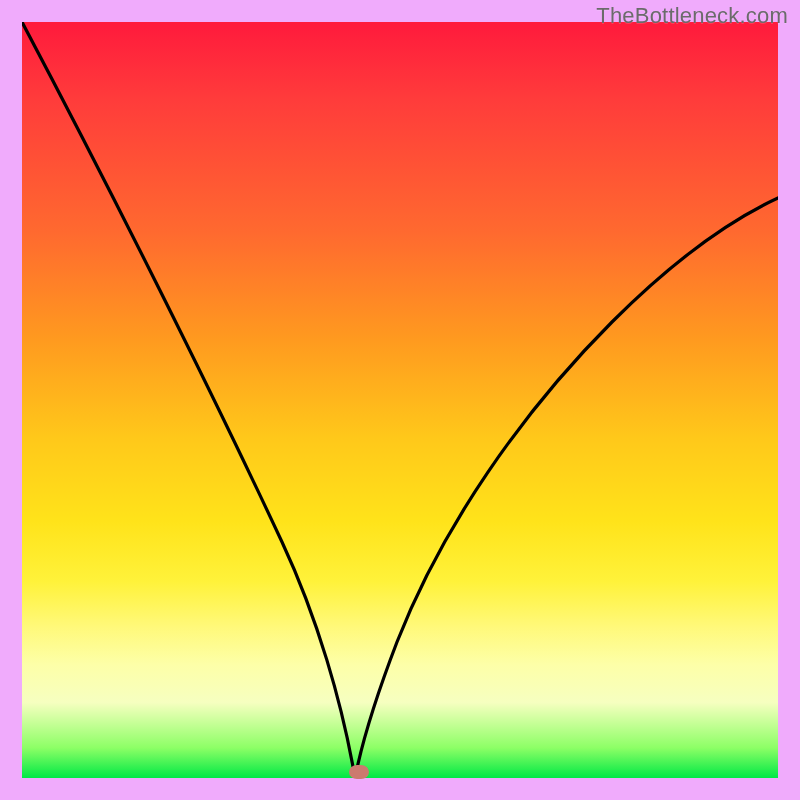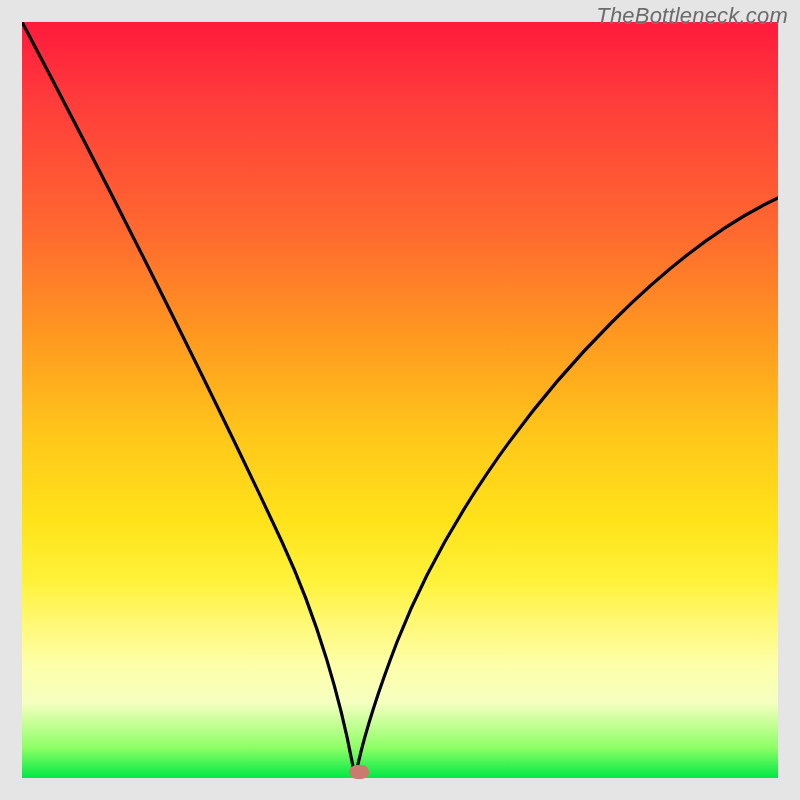--- a/index.html
+++ b/index.html
@@ -7,22 +7,21 @@
     padding: 0;
     width: 800px;
     height: 800px;
     background: #000;
     font-family: Arial, Helvetica, sans-serif;
     overflow: hidden;
   }
   .frame {
     position: absolute;
     inset: 0;
-    background: #e5e5e5;
-    font-style: italic;
+    background: #f0abfc;
   }
   .plot-area {
     position: absolute;
     left: 22px;
     top: 22px;
     width: 756px;
     height: 756px;
     
     background: linear-gradient(
       to bottom,

